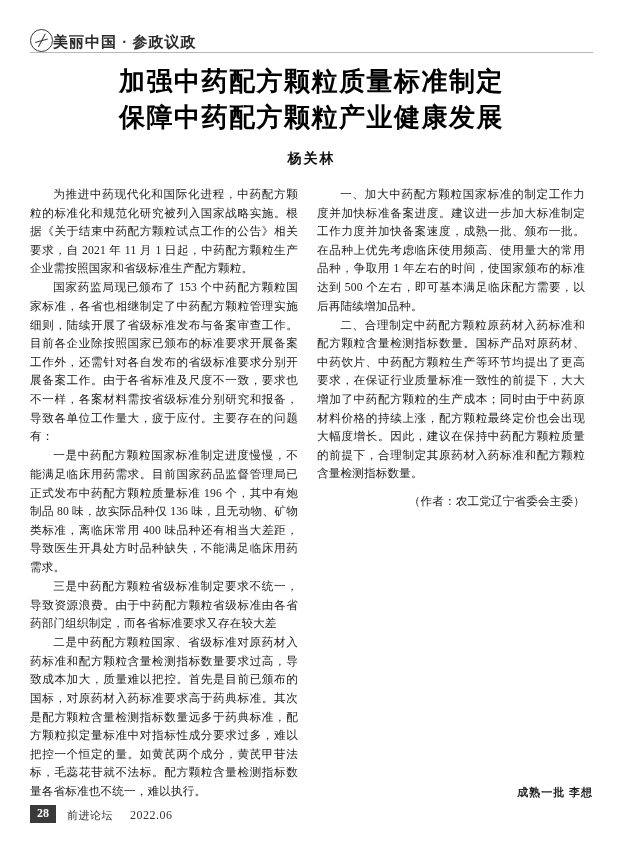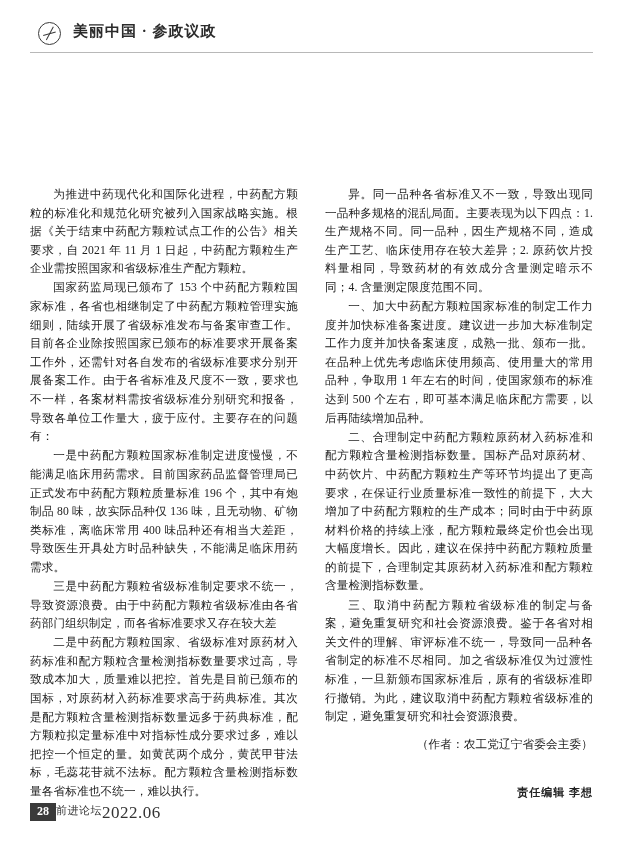--- a/index.html
+++ b/index.html
@@ -19,27 +19,27 @@
     width: 623px;
     height: 845px;
     position: relative;
     box-sizing: border-box;
     padding: 0;
   }
 
   
   .header {
     position: absolute;
-    left: 38px;
+    left: 30px;
     top: 22px;
     width: 563px;
     height: 30px;
     display: flex;
-    align-items: flex-start;
-    gap: 12px;
+    align-items: flex-end;
+    gap: 0;
   }
   .header-logo {
     width: 21px;
     height: 21px;
     border-radius: 50%;
     border: 1.4px solid #3b3b3b;
     position: relative;
     flex: 0 0 auto;
   }
   .header-logo::before {
@@ -103,21 +103,21 @@
   }
 
   
   .columns {
     position: absolute;
     left: 30px;
     top: 186px;
     width: 563px;
     height: 600px;
     display: flex;
-    gap: 27px;
+    gap: 19px;
   }
   .col {
     width: 268px;
     font-size: 11.6px;
     line-height: 18.6px;
     text-align: justify;
     text-justify: inter-ideograph;
     color: #1c1c1c;
     letter-spacing: 0.15px;
   }
@@ -141,72 +141,76 @@
     color: #222;
     font-weight: bold;
   }
 
   
   .footer {
     position: absolute;
     left: 30px;
     bottom: 22px;
     display: flex;
-    align-items: flex-start;
-    gap: 0;
+    align-items: flex-end;
+    gap: 11px;
   }
   .page-num {
     background: #3a3a3a;
     color: #fff;
     font-size: 12px;
     font-weight: bold;
     padding: 2px 7px 3px 7px;
     line-height: 13px;
   }
   .footer-mag {
     font-size: 11px;
     color: #333;
     letter-spacing: 0.5px;
   }
   .footer-date {
-    font-size: 17px;
+    font-size: 12px;
     color: #333;
+    margin-left: 6px;
     letter-spacing: 0.5px;
   }
 </style>
 </head>
 <body>
 
 <div class="page">
 
   <div class="header">
     <span class="header-logo"></span>
     <span class="header-title">美丽中国 · 参政议政</span>
   </div>
   <div class="header-rule"></div>
 
+  <div class="title-block">
+    <div class="doc-title-line">加强中药配方颗粒质量标准制定</div>
+    <div class="doc-title-line">保障中药配方颗粒产业健康发展</div>
+    <div class="doc-author">杨关林</div>
+  </div>
 
   <div class="columns">
     <div class="col">
       <p>为推进中药现代化和国际化进程，中药配方颗粒的标准化和规范化研究被列入国家战略实施。根据《关于结束中药配方颗粒试点工作的公告》相关要求，自 2021 年 11 月 1 日起，中药配方颗粒生产企业需按照国家和省级标准生产配方颗粒。</p>
       <p>国家药监局现已颁布了 153 个中药配方颗粒国家标准，各省也相继制定了中药配方颗粒管理实施细则，陆续开展了省级标准发布与备案审查工作。目前各企业除按照国家已颁布的标准要求开展备案工作外，还需针对各自发布的省级标准要求分别开展备案工作。由于各省标准及尺度不一致，要求也不一样，各案材料需按省级标准分别研究和报备，导致各单位工作量大，疲于应付。主要存在的问题有：</p>
       <p>一是中药配方颗粒国家标准制定进度慢慢，不能满足临床用药需求。目前国家药品监督管理局已正式发布中药配方颗粒质量标准 196 个，其中有炮制品 80 味，故实际品种仅 136 味，且无动物、矿物类标准，离临床常用 400 味品种还有相当大差距，导致医生开具处方时品种缺失，不能满足临床用药需求。</p>
       <p>三是中药配方颗粒省级标准制定要求不统一，导致资源浪费。由于中药配方颗粒省级标准由各省药部门组织制定，而各省标准要求又存在较大差</p>
       <p>二是中药配方颗粒国家、省级标准对原药材入药标准和配方颗粒含量检测指标数量要求过高，导致成本加大，质量难以把控。首先是目前已颁布的国标，对原药材入药标准要求高于药典标准。其次是配方颗粒含量检测指标数量远多于药典标准，配方颗粒拟定量标准中对指标性成分要求过多，难以把控一个恒定的量。如黄芪两个成分，黄芪甲苷法标，毛蕊花苷就不法标。配方颗粒含量检测指标数量各省标准也不统一，难以执行。</p>
     </div>
     <div class="col">
-      <p>异。同一品种各省标准又不一致，导致出现同一品种多规格的混乱局面。主要表现为以下四点：1. 生产规格不同。同一品种，因生产规格不同，造成生产工艺、临床使用存在较大差异；2. 原药饮片投料量相同，导致药材的有效成分含量测定暗示不同；4. 含量测定限度范围不同。</p>
       <p>一、加大中药配方颗粒国家标准的制定工作力度并加快标准备案进度。建议进一步加大标准制定工作力度并加快备案速度，成熟一批、颁布一批。在品种上优先考虑临床使用频高、使用量大的常用品种，争取用 1 年左右的时间，使国家颁布的标准达到 500 个左右，即可基本满足临床配方需要，以后再陆续增加品种。</p>
       <p>二、合理制定中药配方颗粒原药材入药标准和配方颗粒含量检测指标数量。国标产品对原药材、中药饮片、中药配方颗粒生产等环节均提出了更高要求，在保证行业质量标准一致性的前提下，大大增加了中药配方颗粒的生产成本；同时由于中药原材料价格的持续上涨，配方颗粒最终定价也会出现大幅度增长。因此，建议在保持中药配方颗粒质量的前提下，合理制定其原药材入药标准和配方颗粒含量检测指标数量。</p>
-      <p>三、取消中药配方颗粒省级标准的制定与备案，避免重复研究和社会资源浪费。鉴于各省对相关文件的理解、审评标准不统一，导致同一品种各省制定的标准不尽相同。加之省级标准仅为过渡性标准，一旦新颁布国家标准后，原有的省级标准即行撤销。为此，建议取消中药配方颗粒省级标准的制定，避免重复研究和社会资源浪费。</p>
       <p class="sign">（作者：农工党辽宁省委会主委）</p>
     </div>
   </div>
 
-  <div class="editor-line">责任编辑  李想</div>
+  <div class="editor-line">成熟一批  李想</div>
 
   <div class="footer">
     <span class="page-num">28</span>
     <span class="footer-mag">前进论坛</span>
     <span class="footer-date">2022.06</span>
   </div>
 
 </div>
 
 </body></html>

